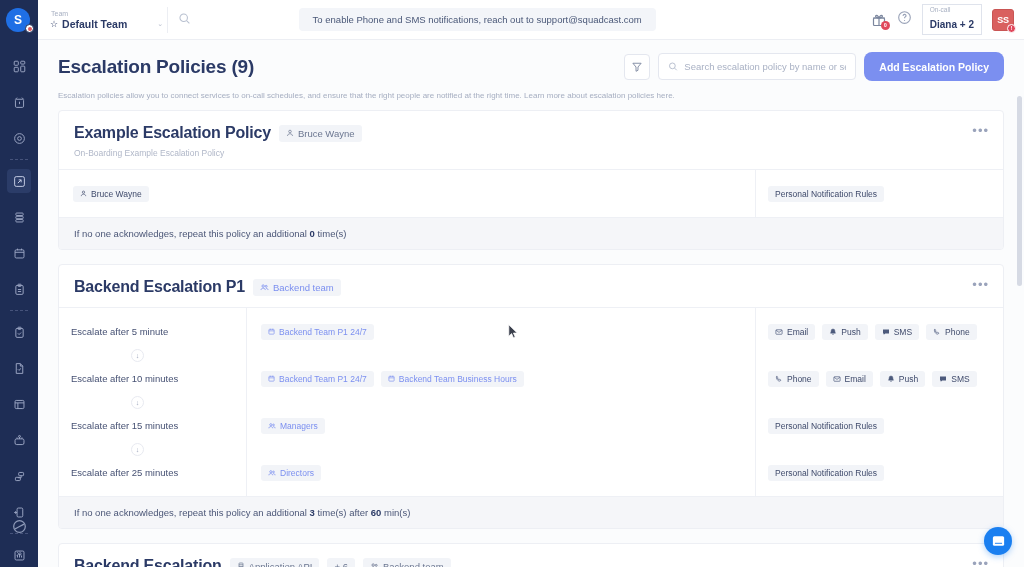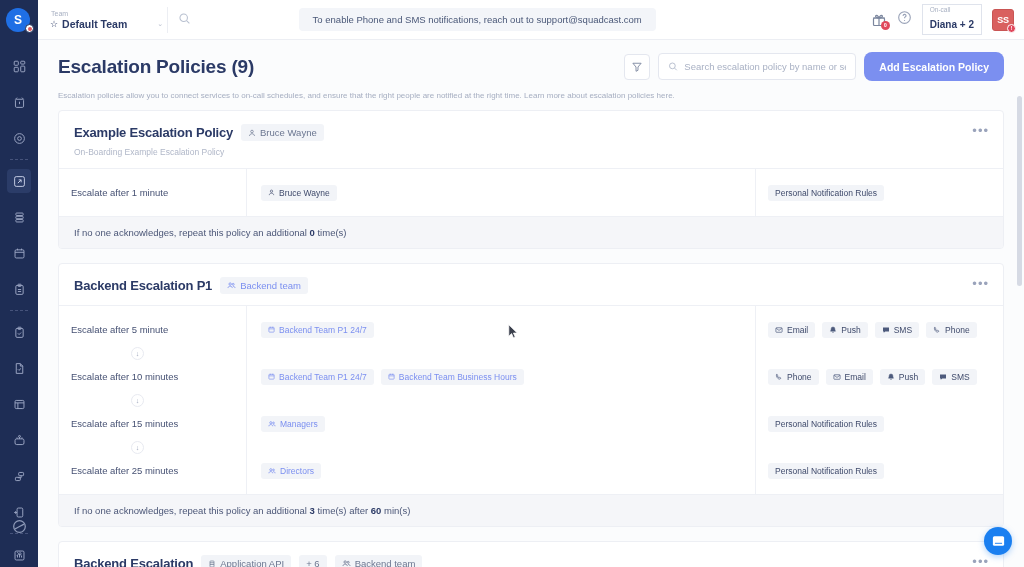--- a/index.html
+++ b/index.html
@@ -139,21 +139,21 @@
   .card {
     background: #fff; border: 1px solid #edeff4; border-radius: 4px;
     margin-bottom: 14px; overflow: hidden;
   }
   .card-head {
     display: flex; align-items: flex-start; padding: 13px 15px 11px 15px;
     border-bottom: 1px solid #eef0f5; position: relative;
   }
   .card-head.noborder { border-bottom: none; }
   .card-title-row { display: flex; align-items: center; gap: 8px; }
-  .card-title { font-size: 13px; color: #2b3a66; font-weight: bold; letter-spacing: -.2px; }
+  .card-title { font-size: 16px; color: #2b3a66; font-weight: bold; letter-spacing: -.2px; }
   .chip {
     background: #f2f4f8; border-radius: 3px; padding: 3px 7px;
     font-size: 9.5px; color: #4d5a7c; display: inline-flex; align-items: center; gap: 4px;
   }
   .chip.blue { color: #7b8ff0; }
   .chip.gray { color: #6c7791; }
   .card-desc { font-size: 8.5px; color: #b0b7c8; margin-top: 6px; }
   .dots {
     position: absolute; right: 14px; top: 13px;
     color: #9aa3bb; font-size: 13px; letter-spacing: 1px; line-height: 1;
@@ -411,23 +411,20 @@
                     <path d="M3 14c0-2.8 2.2-4.5 5-4.5s5 1.7 5 4.5"></path>
                 </svg>
                 <span>Bruce Wayne</span>
               </span>
             </div>
             <div class="card-desc">On-Boarding Example Escalation Policy</div>
           </div>
           <div class="dots">•••</div>
         </div>
         <div class="rules">
-          <div class="col-when">
-            <div class="rule-line">Escalate after 1 minute</div>
-          </div>
           <div class="col-targets">
             <div class="tag-row">
               <span class="tag dark">
                 <svg width="7" height="7" viewBox="0 0 16 16" fill="none" stroke="#3f4a6b" stroke-width="1.5">
                   <circle cx="8" cy="5" r="2.6"></circle>
                     <path d="M3 14c0-2.8 2.2-4.5 5-4.5s5 1.7 5 4.5"></path>
                 </svg>
                 <span>Bruce Wayne</span>
               </span>
             </div>

